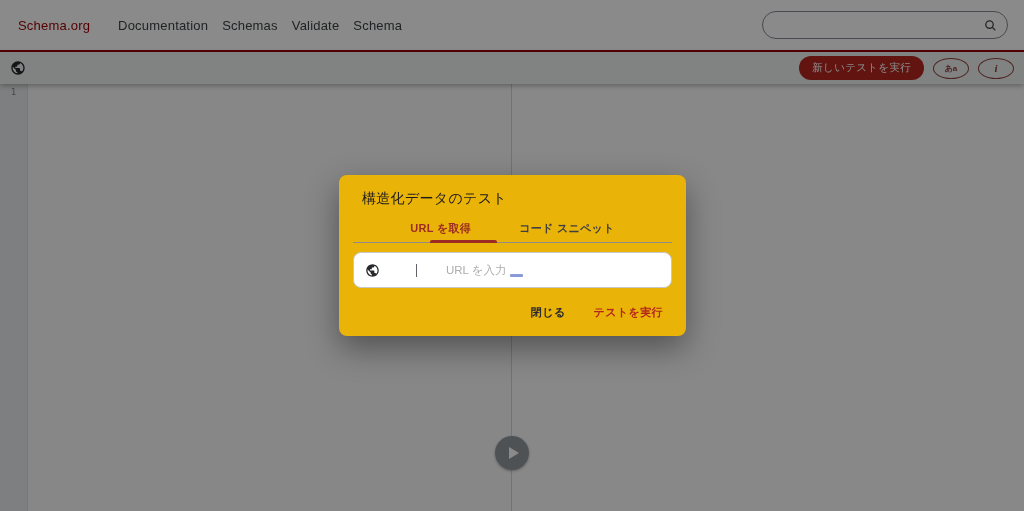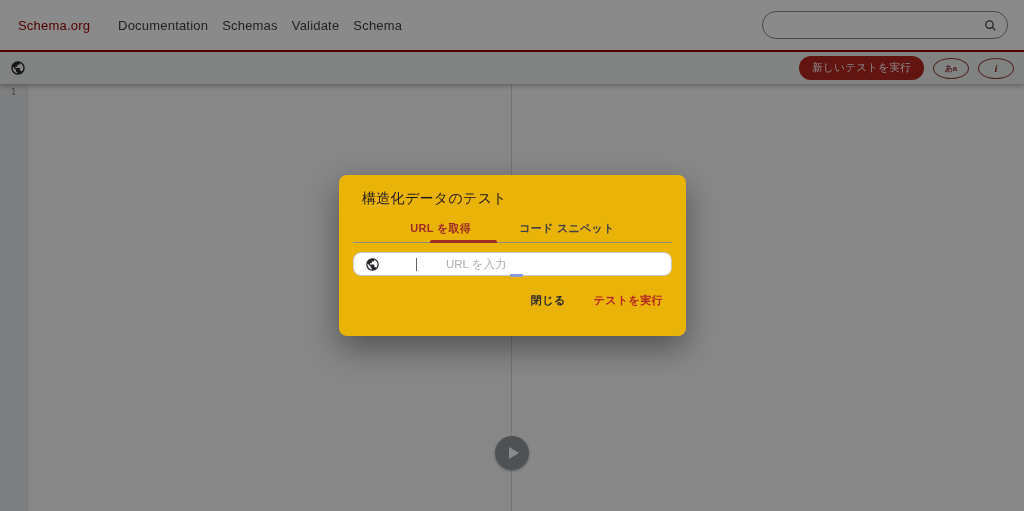--- a/index.html
+++ b/index.html
@@ -74,21 +74,21 @@
   }
   .modal-title { padding:15px 24px 0 23px; font-size:14px; color:#1d1b1c; letter-spacing:.3px; }
   .tabs { display:flex; justify-content:center; gap:44px; margin-top:13px; }
   .tab { border:none; background:transparent; padding:0 2px 6px; font-family:inherit;
          font-size:11px; font-weight:bold; letter-spacing:.3px; cursor:pointer; color:#3f4043; }
   .tab.active { color:#9c2b24; }
   .tab-track { margin:0 14px; height:1px; background:#8d8d8d; position:relative; }
   .tab-indicator { position:absolute; left:77px; top:-2px; width:67px; height:3px;
                    background:#9c2b24; border-radius:2px 2px 0 0; }
   .url-input-wrap {
-    margin:9px 14px 0; height:24px; background:#ffffff; border:1px solid #c6c7c8;
+    margin:9px 14px 0; height:36px; background:#ffffff; border:1px solid #c6c7c8;
     border-radius:8px; display:flex; align-items:center; padding:0 11px; position:relative;gap:28px;
   }
   .url-input-wrap .globe { width:15px; height:15px; flex:0 0 auto; margin-right:8px; }
   .caret { width:1px; height:13px; background:#5f6368; flex:0 0 auto; }
   .url-input { flex:1; border:none; outline:none; background:transparent; min-width:0;
                font-family:inherit; font-size:11.5px; color:#1d1b1c; padding:0 0 0 1px; }
   .url-input::placeholder { color:#adadad; opacity:1; }
   .ime-dash { position:absolute; left:156px; top:21px; width:13px; height:2.5px;
               background:#8a9ad8; border-radius:1px; }
   .modal-actions { display:flex; justify-content:flex-end; align-items:center;

